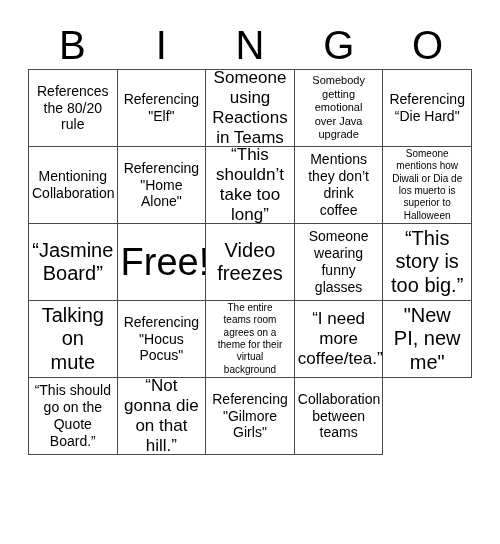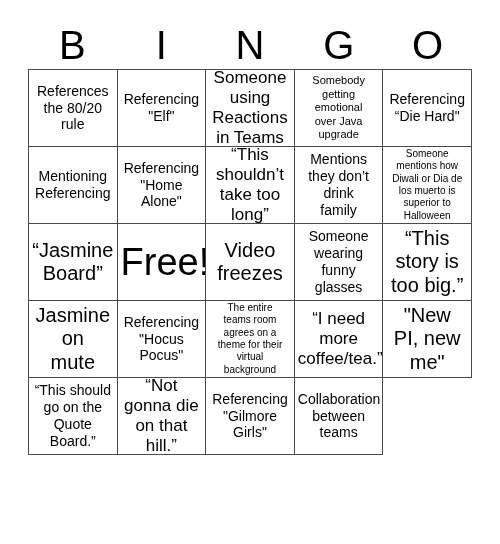--- a/index.html
+++ b/index.html
@@ -116,38 +116,38 @@
 over Java
 upgrade</span>
       </div>
     <div class="cell fs-md">
         <span class="cell-text">Referencing
 “Die Hard"</span>
       </div>
 
     <div class="cell fs-md">
         <span class="cell-text">Mentioning
-Referencing</span>
+Collaboration</span>
       </div>
     <div class="cell fs-md">
         <span class="cell-text">Referencing
 "Home
 Alone"</span>
       </div>
     <div class="cell fs-lg">
         <span class="cell-text">“This
 shouldn’t
 take too
 long”</span>
       </div>
     <div class="cell fs-md">
         <span class="cell-text">Mentions
 they don’t
 drink
-family</span>
+coffee</span>
       </div>
 
     <div class="cell fs-xs">
         <span class="cell-text">Someone
 mentions how
 Diwali or Dia de
 los muerto is
 superior to
 Halloween</span>
       </div>
@@ -168,21 +168,21 @@
 funny
 glasses</span>
       </div>
 
     <div class="cell fs-xl">
         <span class="cell-text">“This
 story is
 too big.”</span>
       </div>
     <div class="cell fs-xl">
-        <span class="cell-text">Jasmine
+        <span class="cell-text">Talking
 on
 mute</span>
       </div>
     <div class="cell fs-md">
         <span class="cell-text">Referencing
 "Hocus
 Pocus"</span>
       </div>
     <div class="cell fs-xs">
         <span class="cell-text">The entire

